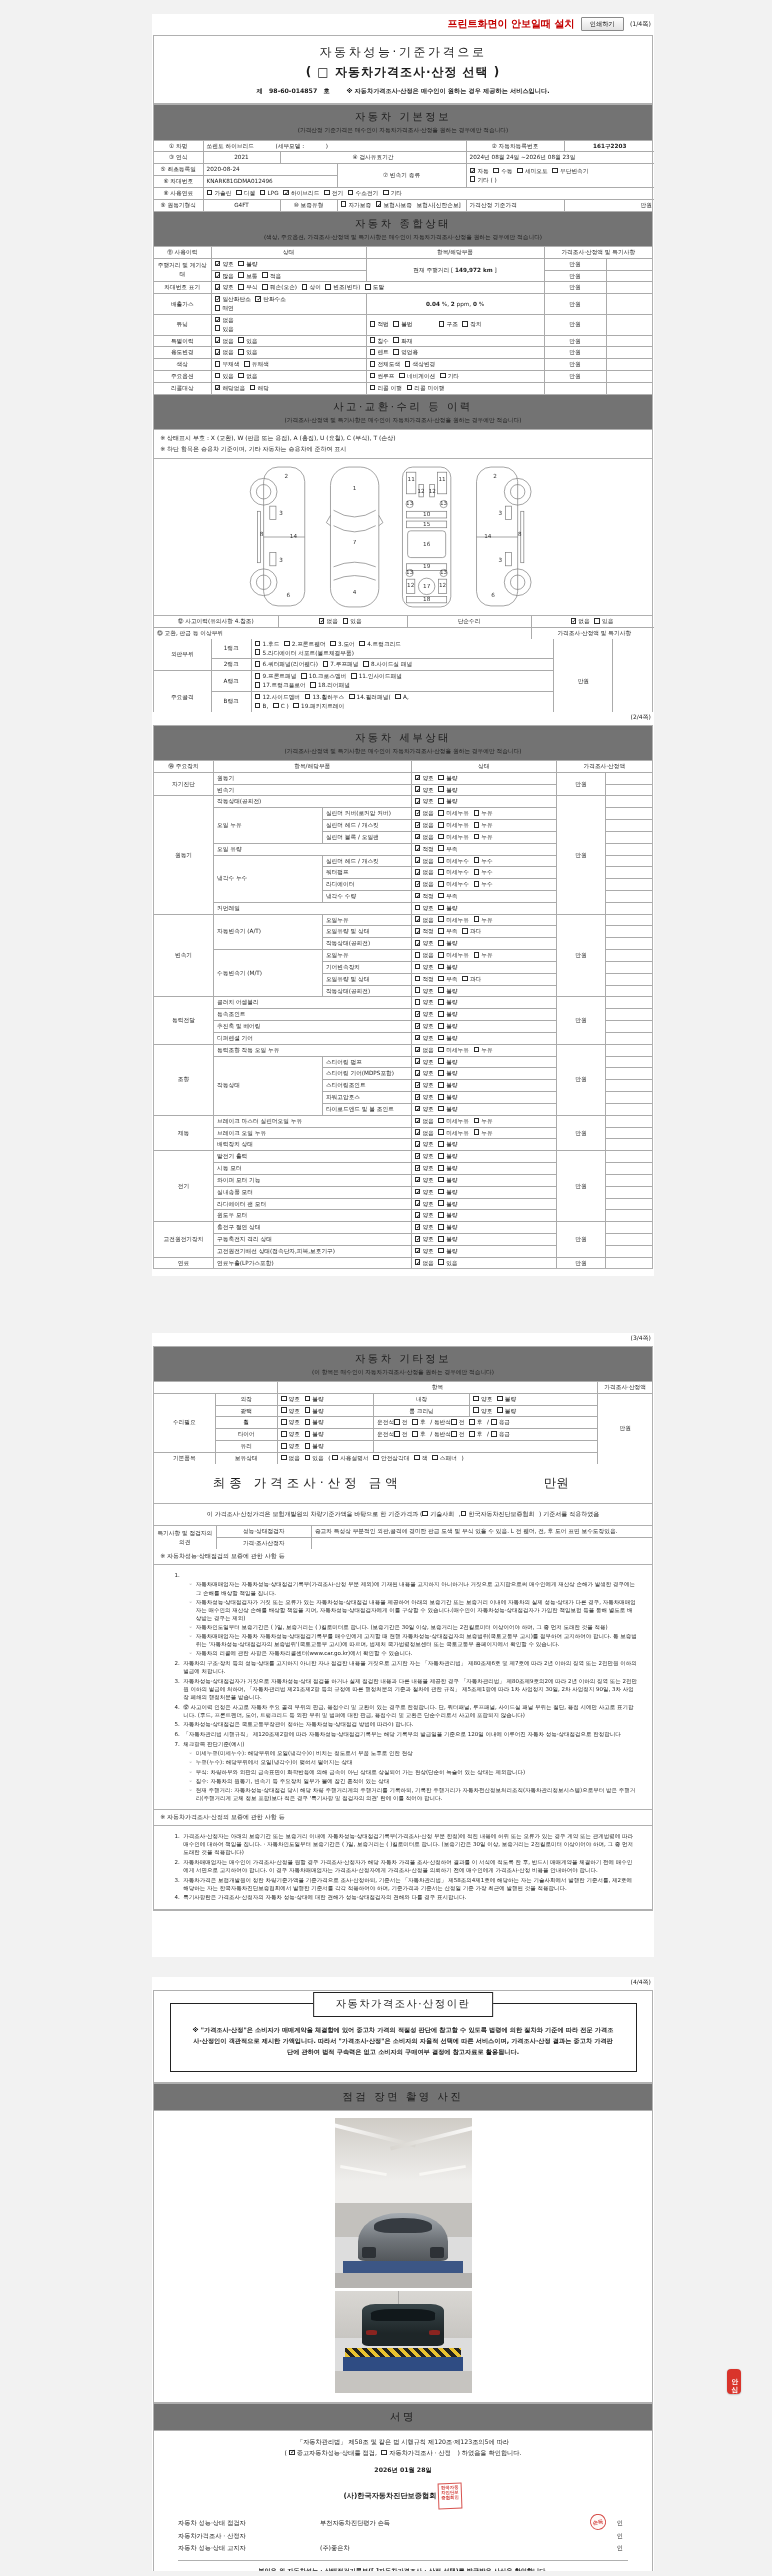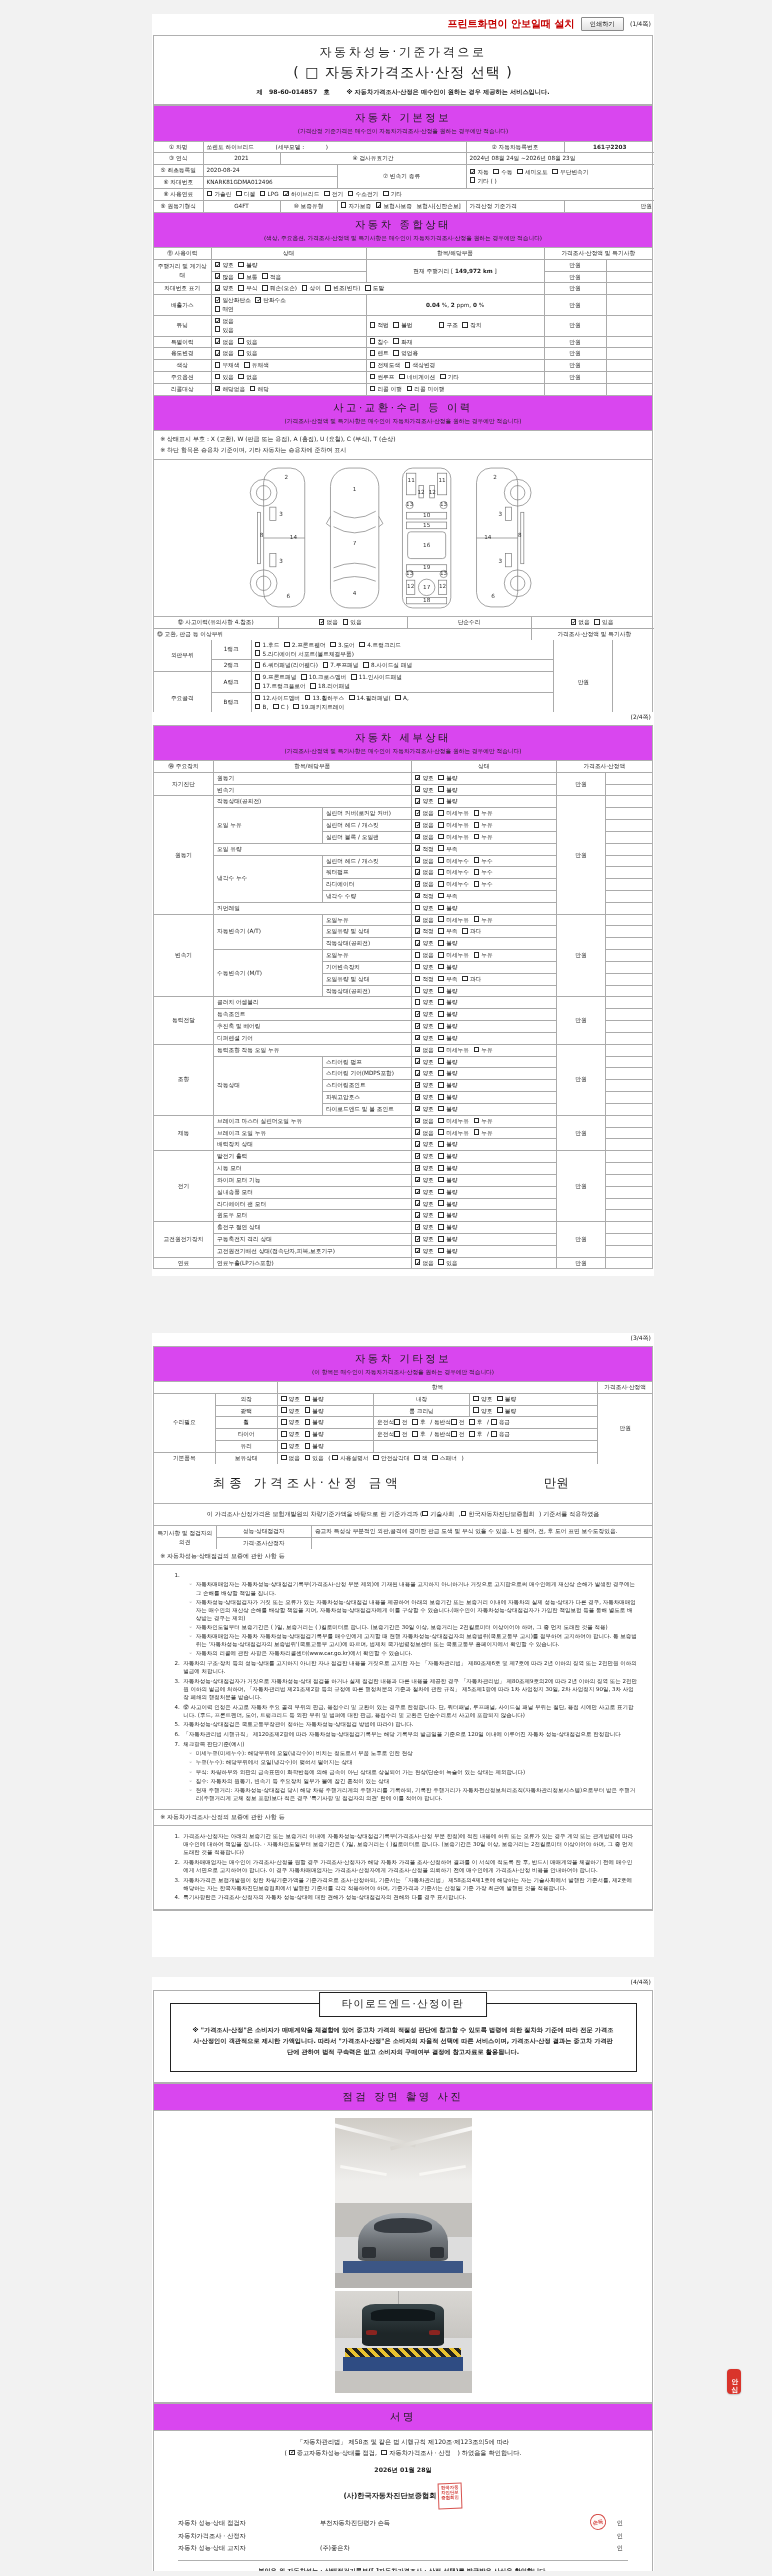--- a/index.html
+++ b/index.html
@@ -14,25 +14,25 @@
   .pgnum { font-size:6.2px; }
   
   #p1 { top:34px; height:681px; }
   #p2 { top:712px; height:564px; }
   #p3 { top:1333px; height:624px; }
   #p4 { top:1977px; height:594px; }
   .pg-label { text-align:right; font-size:6px; padding:1px 3.1px 1.5px; }
   
   .doc-head { text-align:center; padding:8.2px 0 4.1px; border-bottom:0.5px solid #b0b0b0; }
   .doc-title { font-size:12px; letter-spacing:2.6px; }
-  .doc-sub { font-size:14px; margin-top:2.6px; letter-spacing:1px; }
+  .doc-sub { font-size:12px; margin-top:2.6px; letter-spacing:1px;font-weight:bold; }
   .doc-no { font-size:6.2px; font-weight:bold; margin:6.2px 0 3.1px; }
   .doc-no span { margin:0 2.1px; }
   
-  .sec-head { background:#d946ef; border-top:0.5px solid #b0b0b0; border-bottom:0.5px solid #b0b0b0; text-align:center; padding:5.2px 0 4.1px; }
+  .sec-head { background:#737373; border-top:0.5px solid #b0b0b0; border-bottom:0.5px solid #b0b0b0; text-align:center; padding:5.2px 0 4.1px; }
   .sec-head:first-child { border-top:none; }
   .sec-title { font-size:10.3px; letter-spacing:2.6px; }
   .sec-sub { font-size:5.7px; margin-top:3.1px; }
   .sec-head.slim { padding:6.2px 0; }
   
   table.grid { width:100%; border-collapse:collapse; table-layout:fixed; font-size:5.7px; }
   table.grid td { border:0.5px solid #ababab; padding:1px 3.1px; vertical-align:middle; line-height:1.55; overflow:hidden; }
   table.grid { border-style:hidden; }
   td.hd { text-align:center; }
   .al-c { text-align:center; } .al-r { text-align:right; }
@@ -857,21 +857,21 @@
         </div>
       </div>
   </div>
 </div>
 
 <div class="sheet" id="p4">
   <div class="pg-label">(4/4쪽)</div>
   <div class="inner">
     <div class="about-wrap">
       <div class="about-box">
-        <div class="about-title">타이로드엔드·산정이란</div>
+        <div class="about-title">자동차가격조사·산정이란</div>
         <div class="about-text">※ "가격조사·산정"은 소비자가 매매계약을 체결함에 있어 중고차 가격의 적절성 판단에 참고할 수 있도록 법령에 의한 절차와 기준에 따라 전문 가격조사·산정인이 객관적으로 제시한 가액입니다. 따라서 "가격조사·산정"은 소비자의 자율적 선택에 따른 서비스이며, 가격조사·산정 결과는 중고차 가격판단에 관하여 법적 구속력은 없고 소비자의 구매여부 결정에 참고자료로 활용됩니다.</div>
       </div>
     </div>
 
     <div class="sec-head slim">
       <div class="sec-title">점검 장면 촬영 사진</div>
     </div>
     <div class="photos">
       <div class="photo" id="photo1">
         <div class="ply" style="top:0;left:0;right:0;height:50%;background:linear-gradient(180deg,#cfccc6,#efeeec 75%)"></div>

